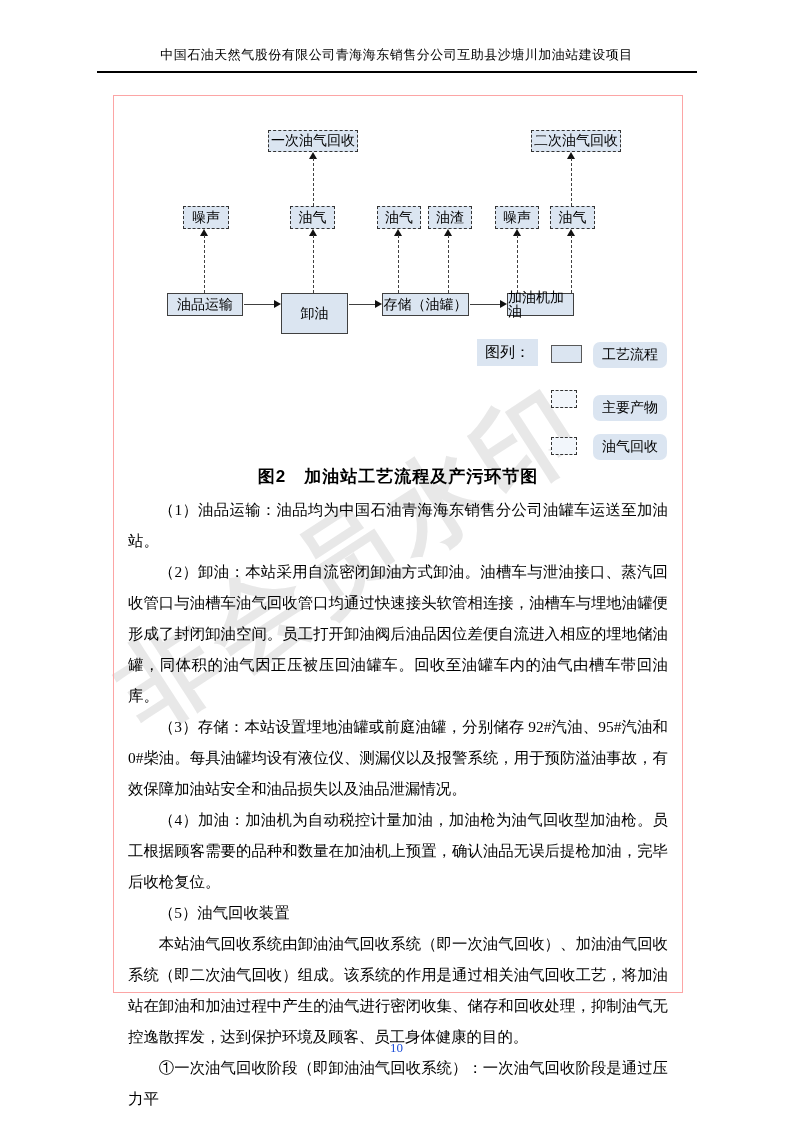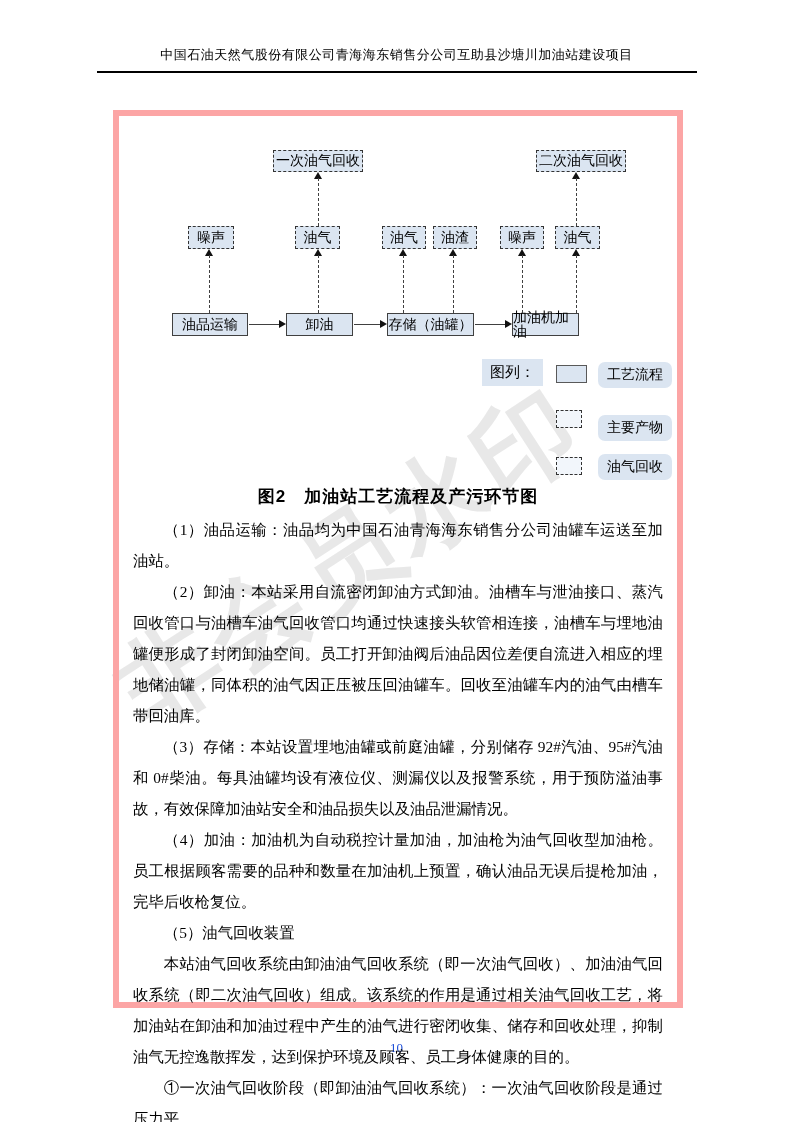--- a/index.html
+++ b/index.html
@@ -9,22 +9,22 @@
 
   .doc-header { position:absolute; top:46px; left:50%; transform:translateX(-50%);
     width:600px; text-align:center; font-size:13px; letter-spacing:0.5px;
     padding-bottom:7px; border-bottom:2px solid #000; z-index:2; }
 
   .watermark { position:absolute; left:128px; top:636px; font-size:100px; font-weight:bold;
     color:#c9c9c9; opacity:0.42; letter-spacing:6px; white-space:nowrap;
     transform:rotate(-33deg); transform-origin:left center; z-index:0;
     font-family:"Liberation Sans","DejaVu Sans",sans-serif; }
 
-  .content-box { position:absolute; left:113px; top:110px; width:570px; height:898px;
-    border:6px solid #fca5a5; z-index:1; }
+  .content-box { position:absolute; left:113px; top:95px; width:570px; height:898px;
+    border:1px solid #fca5a5; z-index:1; }
 
   .flowchart { position:relative; height:366px; }
 
   .fbox { position:absolute; display:flex; align-items:center; justify-content:center;
     font-size:14px; background:#dbe5f1; color:#000; line-height:1;
     font-family:"Liberation Serif","DejaVu Serif",serif; }
   .fbox.solid  { border:1.6px solid #404040; }
   .fbox.dashed { border:1.4px dashed #333; }
 
   .varrow { position:absolute; width:9px; }
@@ -69,21 +69,21 @@
       <div class="fbox dashed" style="left:417px;top:34px;width:90px;height:22px;">二次油气回收</div>
 
       <div class="fbox dashed" style="left:69px;top:110px;width:46px;height:23px;">噪声</div>
       <div class="fbox dashed" style="left:176px;top:110px;width:45px;height:23px;">油气</div>
       <div class="fbox dashed" style="left:263px;top:110px;width:44px;height:23px;">油气</div>
       <div class="fbox dashed" style="left:314px;top:110px;width:44px;height:23px;">油渣</div>
       <div class="fbox dashed" style="left:381px;top:110px;width:44px;height:23px;">噪声</div>
       <div class="fbox dashed" style="left:436px;top:110px;width:45px;height:23px;">油气</div>
 
       <div class="fbox solid" style="left:53px;top:197px;width:76px;height:23px;">油品运输</div>
-      <div class="fbox solid" style="left:167px;top:197px;width:67px;height:23px;">卸油</div>
+      <div class="fbox solid" style="left:167px;top:197px;width:67px;height:41px;">卸油</div>
       <div class="fbox solid" style="left:268px;top:197px;width:87px;height:23px;">存储（油罐）</div>
       <div class="fbox solid" style="left:393px;top:197px;width:67px;height:23px;">加油机加油</div>
 
       <div class="varrow" style="left:86px;top:133px;height:64px;">
           <div class="vhead"></div>
           <div class="vline"></div>
         </div>
       <div class="varrow" style="left:195px;top:133px;height:64px;">
           <div class="vhead"></div>
           <div class="vline"></div>

